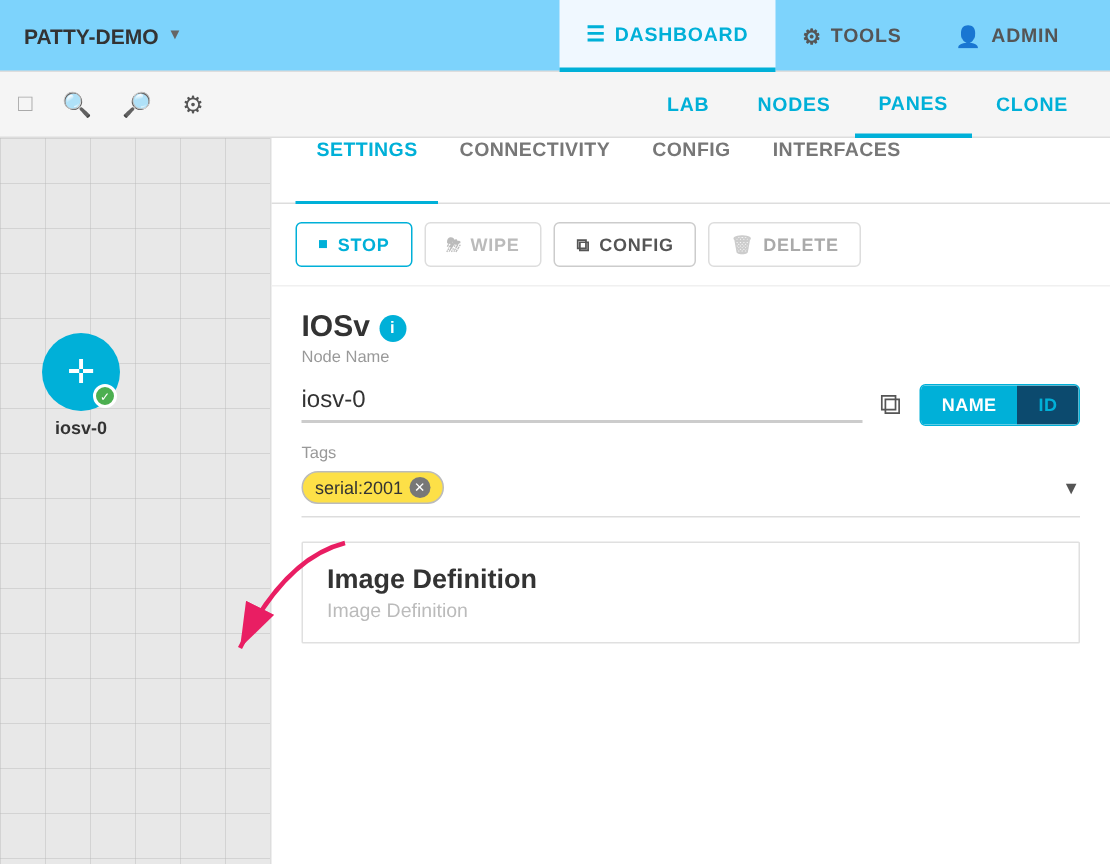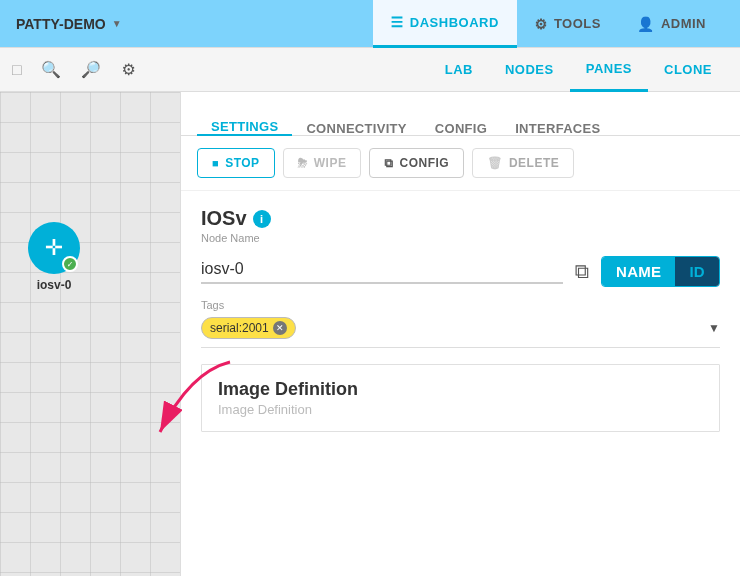--- a/index.html
+++ b/index.html
@@ -173,21 +173,21 @@
     .panel-tabs {
       display: flex;
       border-bottom: 1px solid #ddd;
       padding: 0 16px;
       height: 44px;
     }
     .panel-tab {
       padding: 0 14px;
       height: 44px;
       display: flex;
-      align-items: flex-end;
+      align-items: flex-start;
       font-size: 13px;
       font-weight: 600;
       color: #777;
       cursor: pointer;
       letter-spacing: 0.3px;
     }
     .panel-tab.active {
       color: #00b0d8;
       border-bottom: 2px solid #00b0d8;
     }
@@ -293,21 +293,21 @@
       cursor: pointer;
     }
     .name-id-toggle {
       display: flex;
       border: 1px solid #00b0d8;
       border-radius: 4px;
       overflow: hidden;
     }
     .toggle-btn {
       padding: 6px 14px;
-      font-size: 15px;
+      font-size: 12px;
       font-weight: 600;
       cursor: pointer;
       letter-spacing: 0.3px;
     }
     .toggle-btn.active {
       background: #00b0d8;
       color: white;
     }
     .toggle-btn.inactive {
       background: #0c4a6e;

